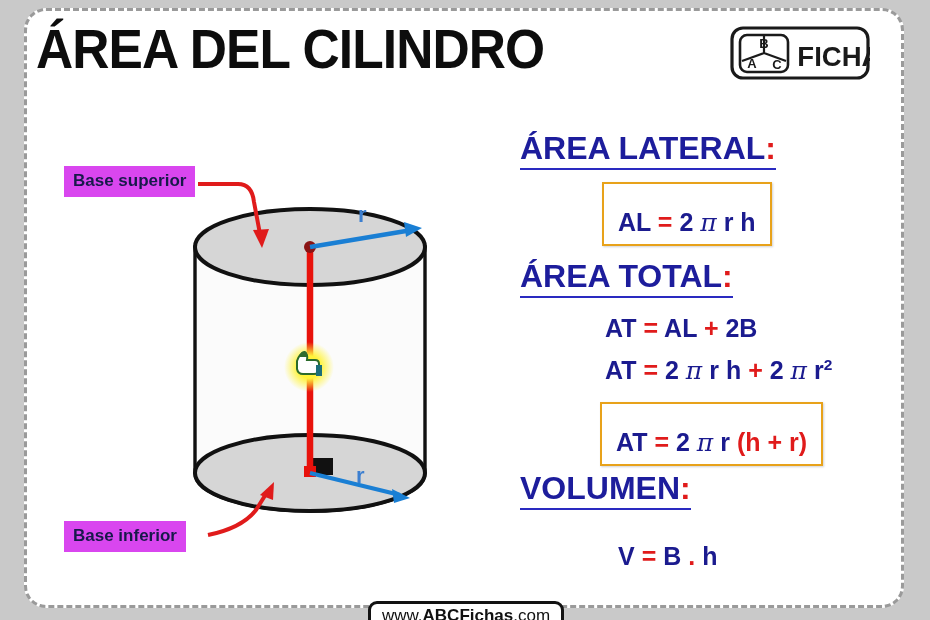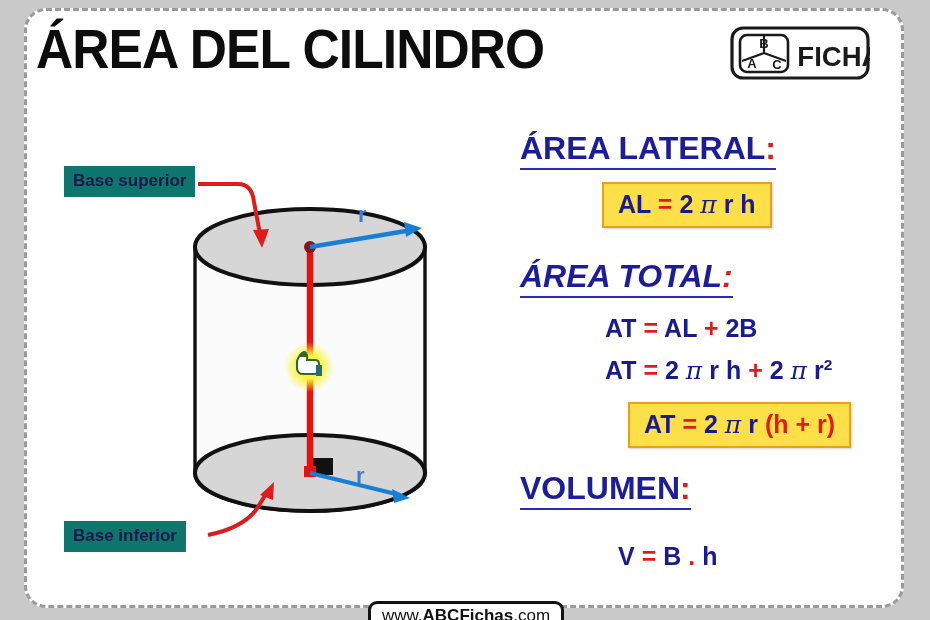--- a/index.html
+++ b/index.html
@@ -48,21 +48,21 @@
   .logo {
     position: absolute;
     left: 730px;
     top: 26px;
     width: 140px;
     height: 54px;
   }
   
   .hl-label {
     position: absolute;
-    background: #0f766e;
+    background: #d946ef;
     color: #17194a;
     font-weight: bold;
     font-size: 17px;
     padding: 5px 9px 6px 9px;
     white-space: nowrap;
     font-family: "Liberation Sans", sans-serif;
   }
   #label-base-superior { left: 64px; top: 166px; }
   #label-base-inferior { left: 64px; top: 521px; }
 
@@ -117,34 +117,34 @@
   }
   .op { color: #e01b1b; }
   .pi {
     font-family: "DejaVu Serif", serif;
     font-weight: normal;
     font-style: italic;
     font-size: 25px;
   }
   .boxed {
     display: inline-block;
-    background: #fde047;
+    background: #ffffff;
     border: 2px solid #e8a21a;
-    padding: 6px 14px 7px 14px;
+    padding: 24px 14px 7px 14px;
     box-shadow: 1px 1px 2px rgba(0,0,0,.18);
   }
   sup { font-size: 0.62em; }
   .row { position: absolute; white-space: nowrap; }
 
   #head-lateral { left: 0px;  top: 0px; }
   #box-al       { left: 82px; top: 52px; }
-  #head-total   { left: 0px;  top: 128px; font-style: italic; }
+  #head-total   { left: 0px;  top: 128px; }
   #f-at1        { left: 85px; top: 184px; }
   #f-at2        { left: 85px; top: 226px; }
-  #box-at       { left: 80px; top: 272px; margin-left: 28px; }
+  #box-at       { left: 80px; top: 272px; }
   #head-volumen { left: 0px;  top: 340px; }
   #f-v          { left: 98px; top: 378px; margin-top: 34px; }
 
   
   .footer-badge {
     position: absolute;
     left: 368px;
     top: 601px;
     width: 196px;
     height: 30px;

